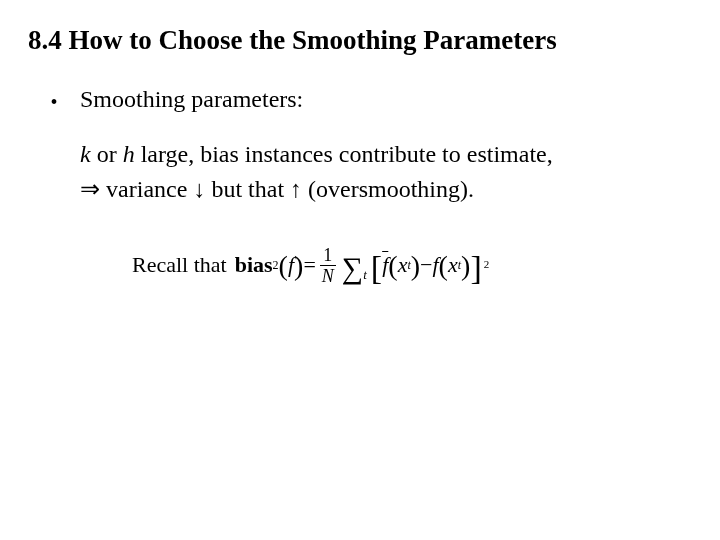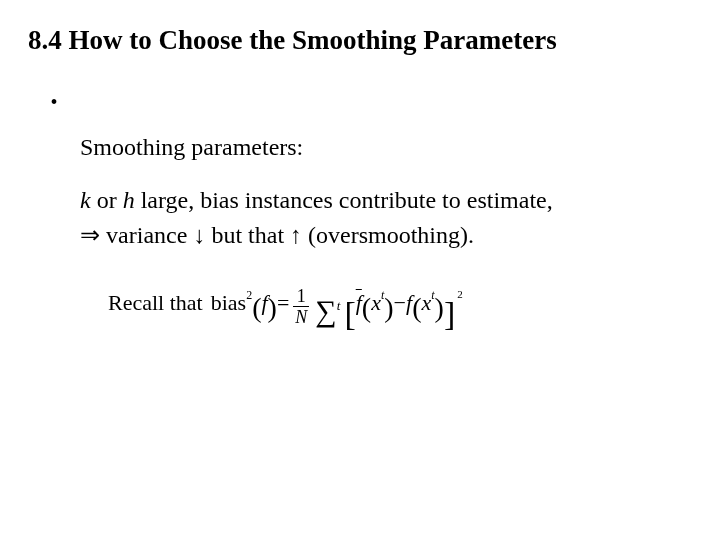--- a/index.html
+++ b/index.html
@@ -36,43 +36,43 @@
     width: 52px;
     text-align: center;
     flex: 0 0 52px;
     padding-top: 2px;
   }
   .bullet-dot {
     font-size: 20px;
   }
   .content {
     flex: 1;
-    margin-top: 48px;
   }
   .indent {
     margin-left: 52px;
   }
   .para {
     margin-top: 18px;
   }
   .ital { font-style: italic; }
   .arrow { font-family: "Times New Roman", serif; }
   .formula-wrap {
     margin-top: 34px;
-    margin-left: 80px;
+    margin-left: 104px;
     display: flex;
-    align-items: flex-start;
+    align-items: center;
     font-size: 22px;
   }
   .recall {
     margin-right: 8px;
     white-space: nowrap;
   }
   .bias-label {
     white-space: nowrap;
+    font-weight: bold;
   }
   .sup-small {
     font-size: 12px;
     vertical-align: super;
   }
   .frac {
     display: inline-flex;
     flex-direction: column;
     align-items: center;
     vertical-align: middle;

